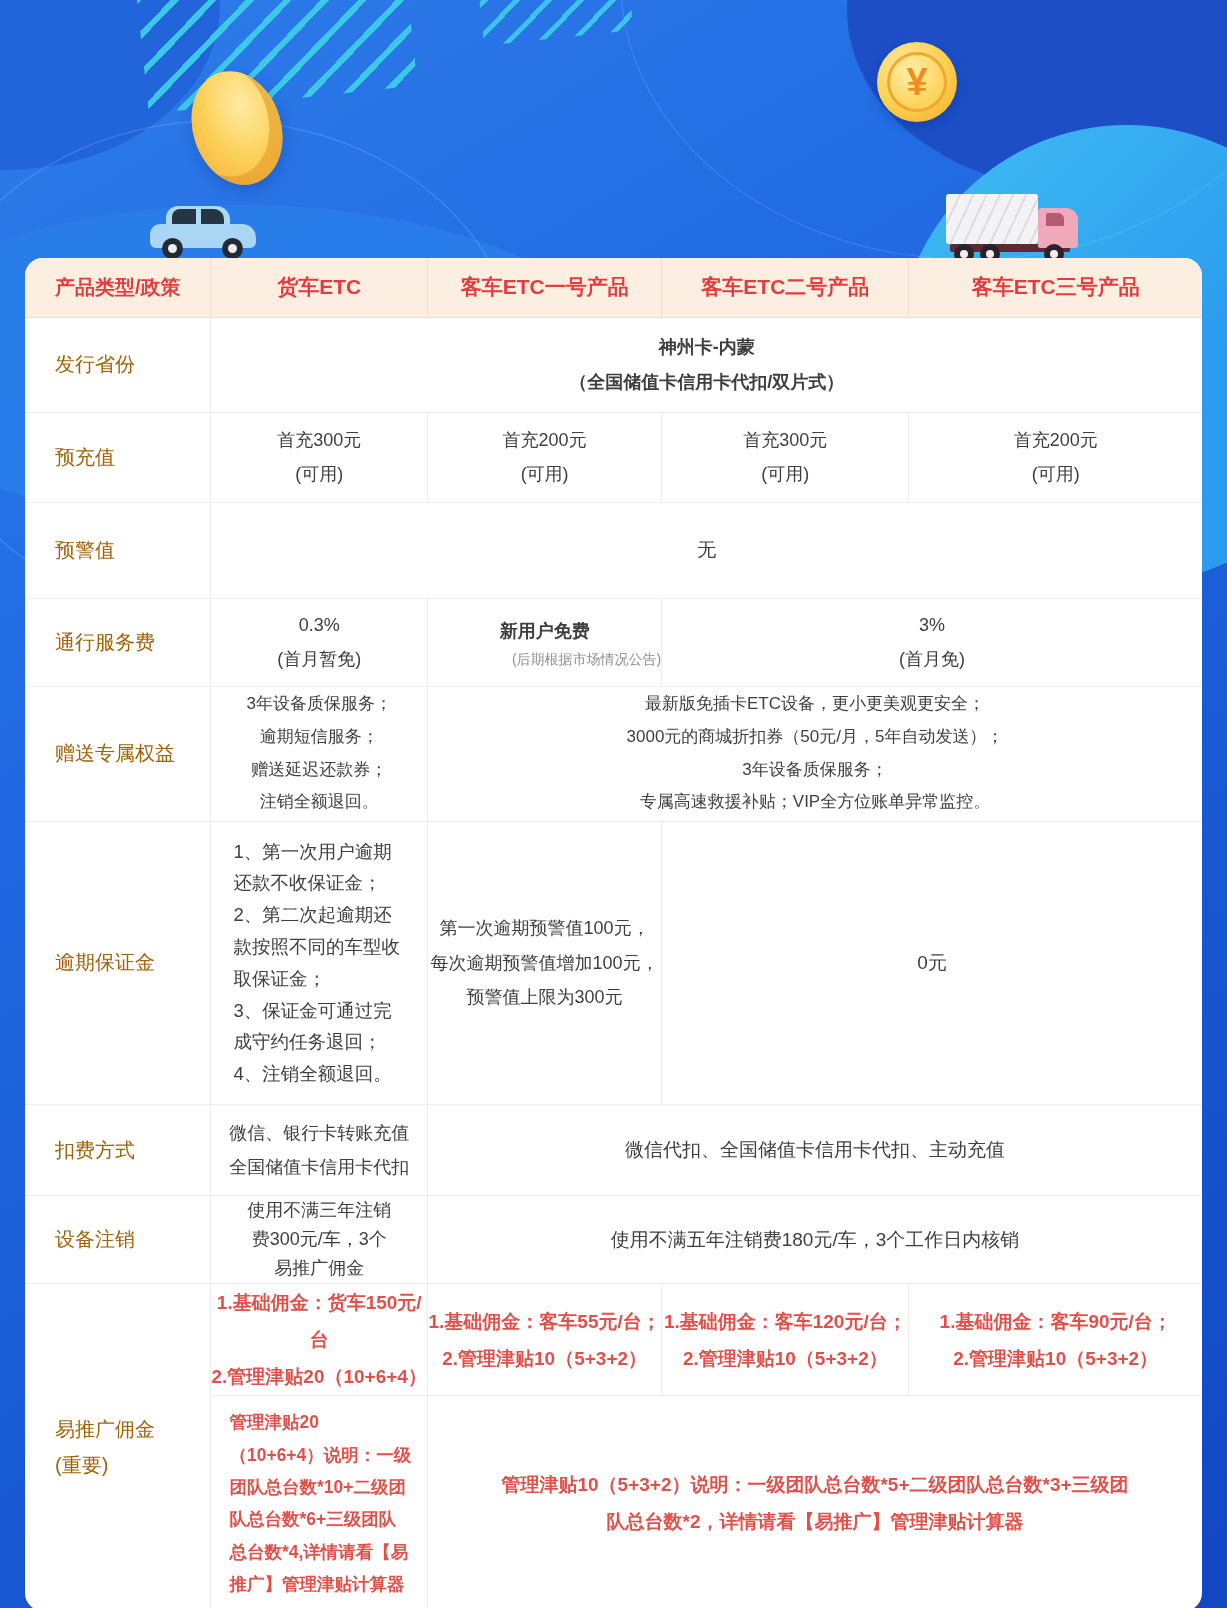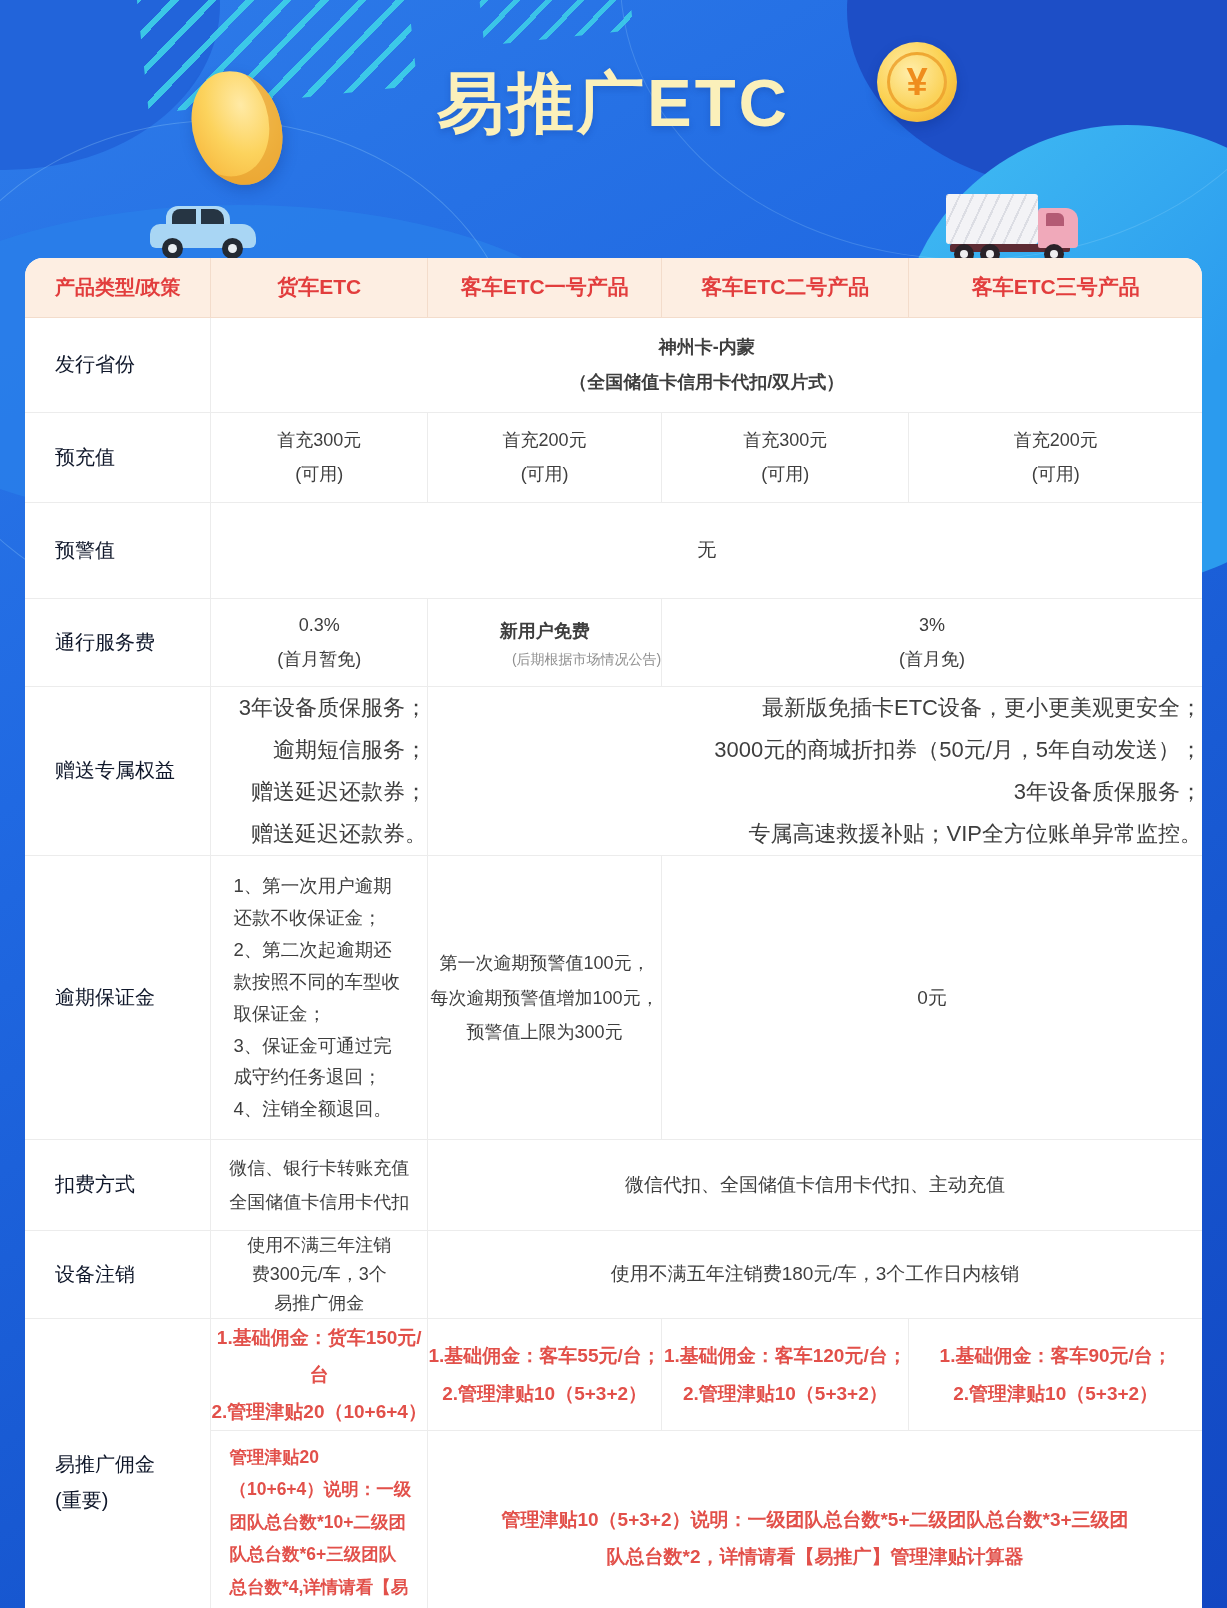--- a/index.html
+++ b/index.html
@@ -68,21 +68,21 @@
   .table-wrap { position:relative; z-index:4; margin:0 25px; width:1177px; background:#ffffff;
     border-radius:18px; overflow:hidden; }
   table { width:100%; border-collapse:collapse; table-layout:fixed; }
   td, th { border:1px solid #ececec; vertical-align:middle; text-align:center; color:#3e3e3e; }
   tr > *:first-child { border-left:none; }
   tr > *:last-child { border-right:none; }
   thead th { border-top:none; background:#fdeee2; color:#e23d3d; font-size:21px; font-weight:800; border-color:#f3dccb; }
   tbody tr:last-child td { border-bottom:none; }
   td.label, th.label { text-align:left; padding-left:30px; font-size:20px; }
   thead th.label { color:#e23d3d; }
-  tbody td.label { color:#0f172a; font-weight:400;margin-top:26px; }
+  tbody td.label { color:#a16207; font-weight:400;margin-top:26px; }
 
   .r-header { height:59px; }
   .r-province { height:95px; }
   .r-precharge { height:90px; }
   .r-warning { height:96px; }
   .r-service { height:88px; }
   .r-benefits { height:135px; }
   .r-deposit { height:194px; }
   .r-payment { height:91px; }
   .r-cancel { height:88px; }
@@ -92,21 +92,21 @@
   .cell-lines div { font-size:18px; line-height:1.9; }
   .bold { font-weight:700; }
   .sub-note { font-size:14px !important; color:#8f8f8f; line-height:1.5 !important;text-align:right; }
   .left-cell { text-align:left; padding:14px 18px 14px 22px; }
   .left-cell div { font-size:18.5px; line-height:1.72; }
   .red { color:#e2504a; font-weight:700; }
   .red-lines div { font-size:19px; line-height:1.95; }
   .note-truck { font-size:17.5px; line-height:1.85; text-align:left; padding:10px 14px 10px 18px; }
   .note-bus { font-size:19px; line-height:1.95; padding:0 70px; }
   .single { font-size:19px; }
-  .benefit-lines div { font-size:22px; line-height:1.92;text-align:right; }
+  .benefit-lines div { font-size:17px; line-height:1.92; }
 </style>
 </head>
 <body>
 
 <div class="page">
 
   <div class="banner">
     <div class="shape blob-dark-tl"></div>
     <div class="shape blob-dark-tr"></div>
     <div class="shape wave-light-bottom"></div>
@@ -117,21 +117,20 @@
     <div class="shape stripes-b"></div>
 
     <div class="shape coin-left"></div>
     <div class="shape coin-right">
       <div class="inner">
         <span class="yen">¥</span>
       </div>
     </div>
 
     <div class="title-wrap">
-      <div class="banner-title">易推广ETC</div>
     </div>
 
     <div class="shape car">
       <div class="roof"></div>
         <div class="win"></div>
         <div class="pillar"></div>
         <div class="body"></div>
       <div class="wheel w1">
           <div class="hub"></div>
         </div>
@@ -219,21 +218,21 @@
             <div>3%</div>
               <div>(首月免)</div>
           </td>
         </tr>
         <tr class="r-benefits">
           <td class="label">赠送专属权益</td>
           <td class="benefit-lines">
             <div>3年设备质保服务；</div>
             <div>逾期短信服务；</div>
             <div>赠送延迟还款券；</div>
-            <div>赠送延迟还款券。</div>
+            <div>注销全额退回。</div>
           </td>
           <td colspan="3" class="benefit-lines">
             <div>最新版免插卡ETC设备，更小更美观更安全；</div>
             <div>3000元的商城折扣券（50元/月，5年自动发送）；</div>
             <div>3年设备质保服务；</div>
             <div>专属高速救援补贴；VIP全方位账单异常监控。</div>
           </td>
         </tr>
         <tr class="r-deposit">
           <td class="label">逾期保证金</td>

